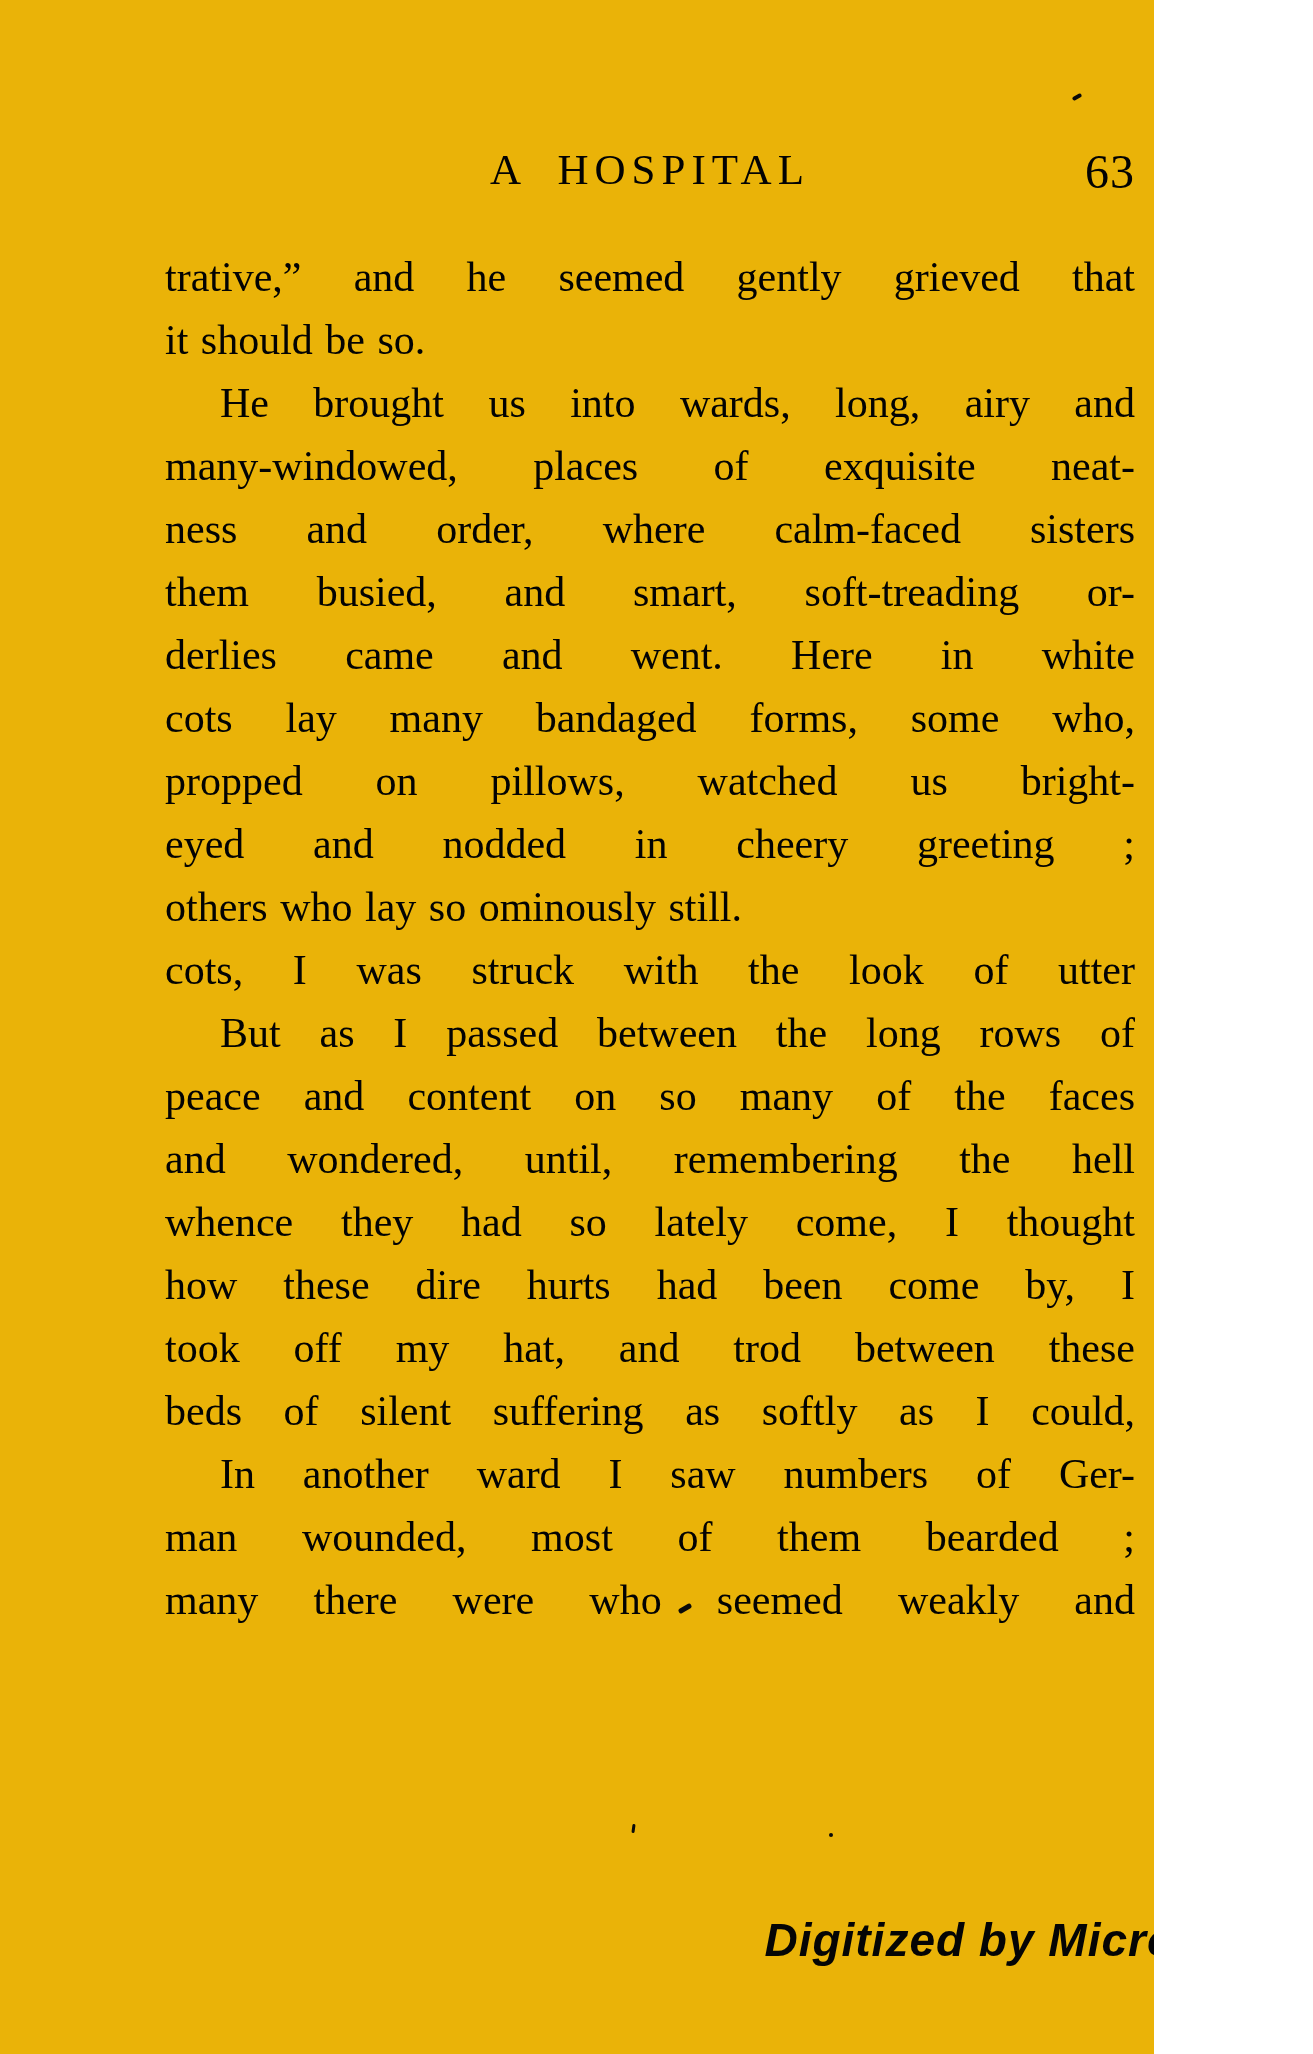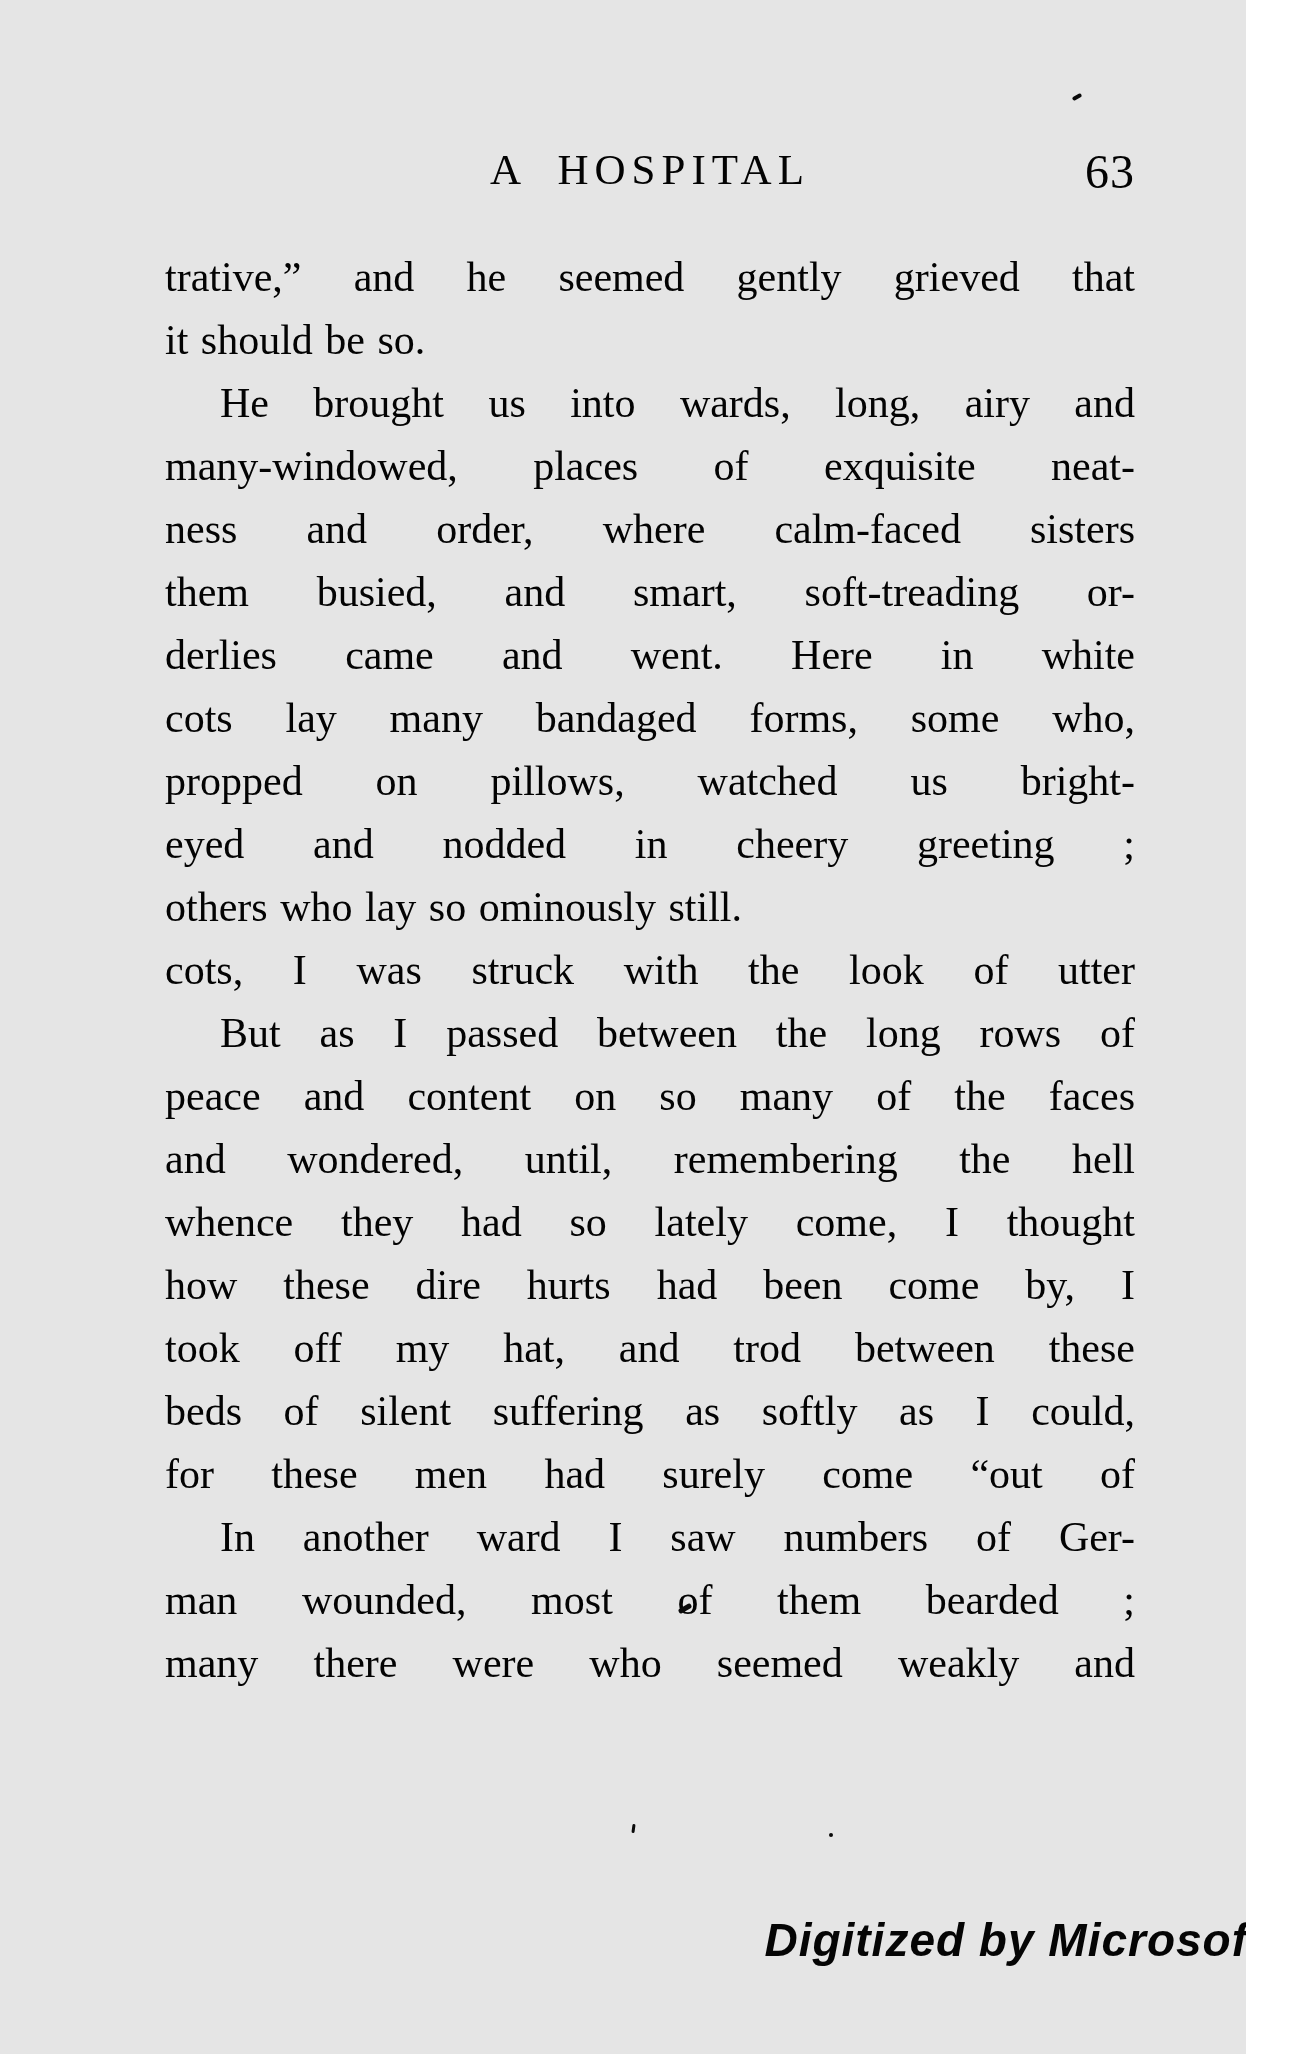--- a/index.html
+++ b/index.html
@@ -1,20 +1,20 @@
 <!DOCTYPE html>
 <html><head>
 <meta charset="utf-8">
 <style>
   html, body { margin: 0; padding: 0; background: #ffffff; }
   .page {
     position: relative;
-    width: 1246px;
+    width: 1154px;
     height: 2054px;
-    background: #e5e5e5;
+    background: #eab308;
     overflow: hidden;
     font-family: "Liberation Serif", serif;
     color: #030303;
   }
   .header {
     position: absolute;
     left: 165px;
     top: 145px;
     width: 970px;
     height: 56px;
@@ -103,21 +103,20 @@
       <div class="line">eyed and nodded in cheery greeting ;</div>
       <div class="line no-justify">others who lay so ominously still.</div>
       <div class="line">cots, I was struck with the look of utter</div>
       <div class="line indent">But as I passed between the long rows of</div>
       <div class="line">peace and content on so many of the faces</div>
       <div class="line">and wondered, until, remembering the hell</div>
       <div class="line">whence they had so lately come, I thought</div>
       <div class="line">how these dire hurts had been come by, I</div>
       <div class="line">took off my hat, and trod between these</div>
       <div class="line">beds of silent suffering as softly as I could,</div>
-      <div class="line">for these men had surely come “out of</div>
       <div class="line indent">In another ward I saw numbers of Ger-</div>
       <div class="line">man wounded, most of them bearded ;</div>
       <div class="line">many there were who seemed weakly and</div>
     </div>
 
   <div class="watermark">Digitized by Microsoft ®</div>
 
   <div class="speck speck-a"></div>
   <div class="speck speck-b"></div>
   <div class="speck speck-c"></div>

